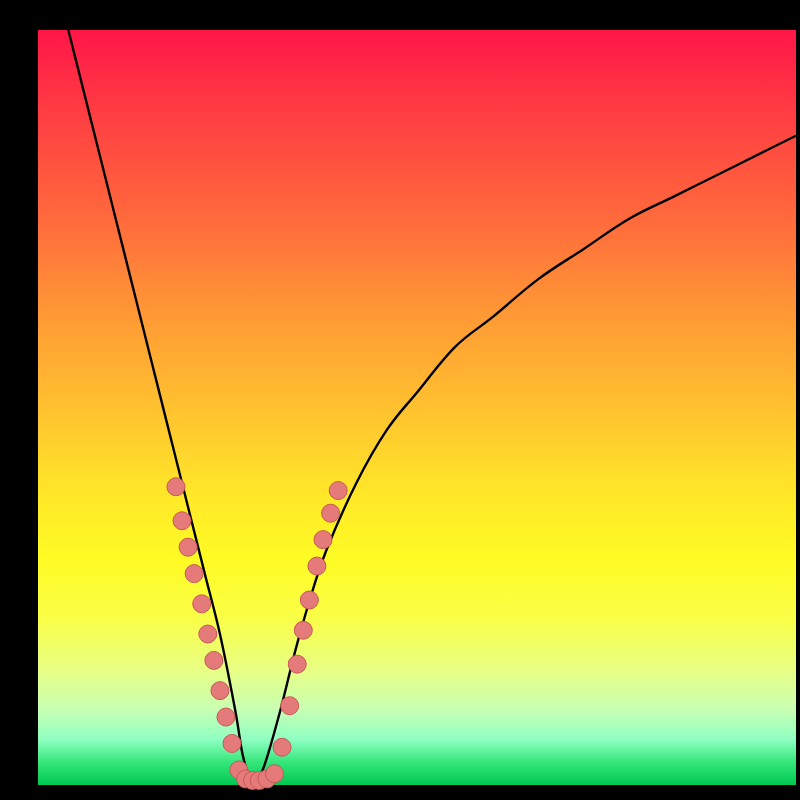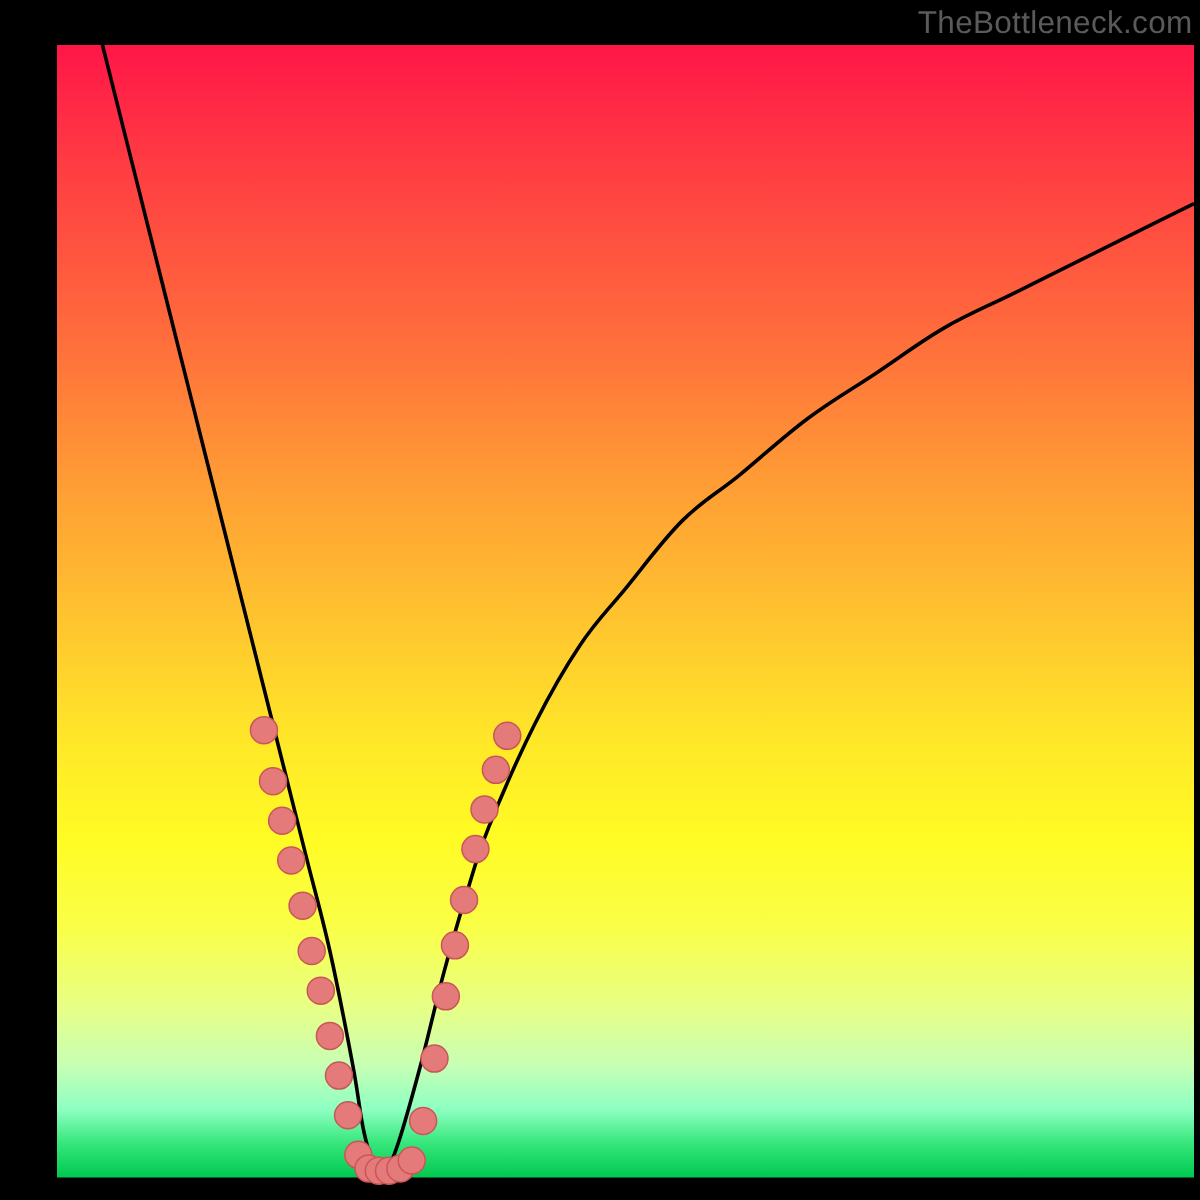--- a/index.html
+++ b/index.html
@@ -50,21 +50,20 @@
     left: 0;
     top: 0;
     pointer-events: none;
   }
 </style>
 </head>
 <body>
 
 <div class="frame">
   <div class="plot-area" style="left: 38px; top: 30px; width: 758px; height: 755px;"></div>
-  <div class="watermark" style="right: 5px; top: 4px;">TheBottleneck.com</div>
   <svg class="curve" width="800" height="800" viewBox="0 0 800 800">
     <path fill="none" stroke-width="2.4" d="M 68.32 30 C 71.04879999999999 40.872, 78.02239999999999 68.65599999999996, 83.47999999999999 90.39999999999998 C 88.93759999999999 112.14399999999999, 93.1824 129.05600000000007, 98.64 150.80000000000007 C 104.0976 172.54400000000007, 108.3424 189.45600000000007, 113.8 211.20000000000005 C 119.2576 232.94400000000002, 123.50239999999998 249.8559999999999, 128.95999999999998 271.5999999999999 C 134.4176 293.3439999999999, 138.6624 310.256, 144.12 332 C 149.57760000000002 353.744, 153.82240000000002 370.65599999999995, 159.28 392.4 C 164.7376 414.144, 168.9824 431.056, 174.44 452.8 C 179.89759999999998 474.54400000000004, 184.1424 491.4560000000001, 189.6 513.2 C 195.05759999999998 534.9440000000001, 199.3024 551.8559999999999, 204.76 573.5999999999999 C 210.21759999999998 595.3439999999999, 214.46239999999997 609.538, 219.92 634 C 225.3776 658.462, 230.98680000000002 687.756, 235.08 709.5 C 239.1732 731.244, 239.93120000000002 742.569, 242.66000000000003 754.8 C 245.38880000000003 767.031, 247.5112 773.373, 250.24 777.45 C 252.96880000000002 781.527, 255.0912 780.168, 257.82 777.45 C 260.54879999999997 774.7320000000001, 261.30679999999995 774.581, 265.4 762.35 C 269.4932 750.119, 275.1024 729.885, 280.56 709.5 C 286.0176 689.115, 290.2624 669.485, 295.72 649.1 C 301.17760000000004 628.715, 305.4224 613.917, 310.88 596.25 C 316.3376 578.583, 317.85360000000003 571.335, 326.04 550.95 C 334.2264 530.565, 345.44480000000004 504.744, 356.36 483 C 367.2752 461.256, 375.76480000000004 446.458, 386.68 430.15000000000003 C 397.5952 413.84200000000004, 404.7204 407.349, 417 392.4 C 429.2796 377.45099999999996, 441.25600000000003 360.69, 454.90000000000003 347.1 C 468.54400000000004 333.51000000000005, 477.7916 329.131, 492.8 316.9 C 507.8084 304.669, 521.9072 291.381, 538.28 279.15 C 554.6528 266.919, 567.3872 259.82200000000006, 583.76 248.95000000000005 C 600.1328 238.07800000000006, 612.8672 228.263, 629.24 218.75 C 645.6128 209.237, 658.3472 204.25400000000005, 674.72 196.10000000000002 C 691.0928 187.946, 703.8272000000001 181.60399999999993, 720.2 173.44999999999993 C 736.5728 165.29599999999994, 752.036 157.59500000000006, 765.68 150.80000000000007 C 779.324 144.00500000000008, 790.5424 138.41800000000006, 796 135.70000000000005" stroke="#000000"></path>
     <g>
         <circle cx="175.956" cy="486.775" r="9" fill="#e47a7a" stroke="#c95757" stroke-width="1"></circle>
         <circle cx="182.02" cy="520.75" r="9" fill="#e47a7a" stroke="#c95757" stroke-width="1"></circle>
         <circle cx="188.084" cy="547.175" r="9" fill="#e47a7a" stroke="#c95757" stroke-width="1"></circle>
         <circle cx="194.14800000000002" cy="573.5999999999999" r="9" fill="#e47a7a" stroke="#c95757" stroke-width="1"></circle>
         <circle cx="201.728" cy="603.8" r="9" fill="#e47a7a" stroke="#c95757" stroke-width="1"></circle>
         <circle cx="207.79199999999997" cy="634" r="9" fill="#e47a7a" stroke="#c95757" stroke-width="1"></circle>
         <circle cx="213.856" cy="660.425" r="9" fill="#e47a7a" stroke="#c95757" stroke-width="1"></circle>

